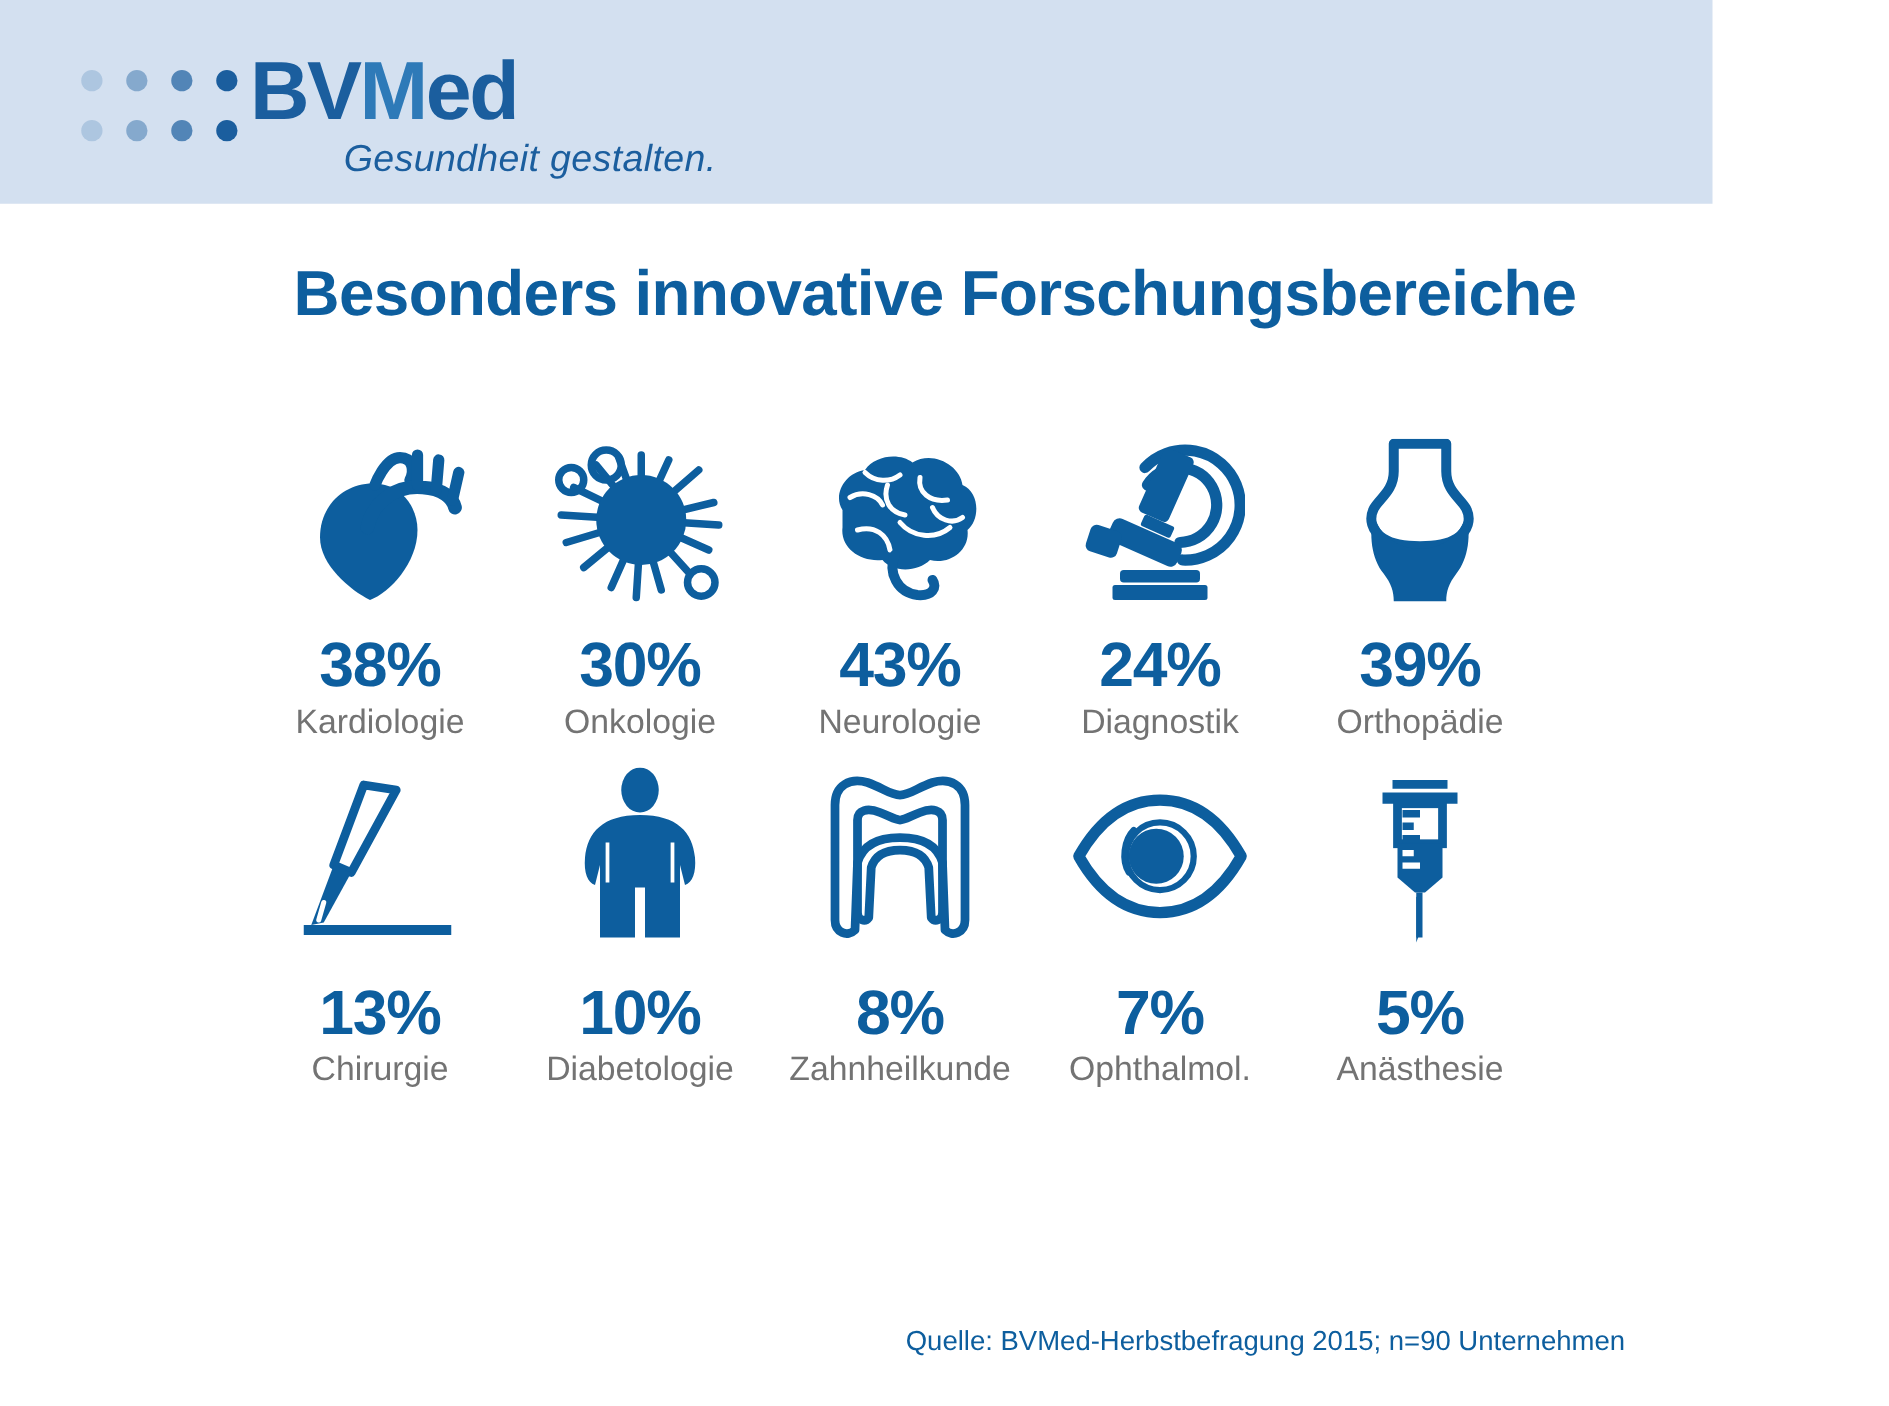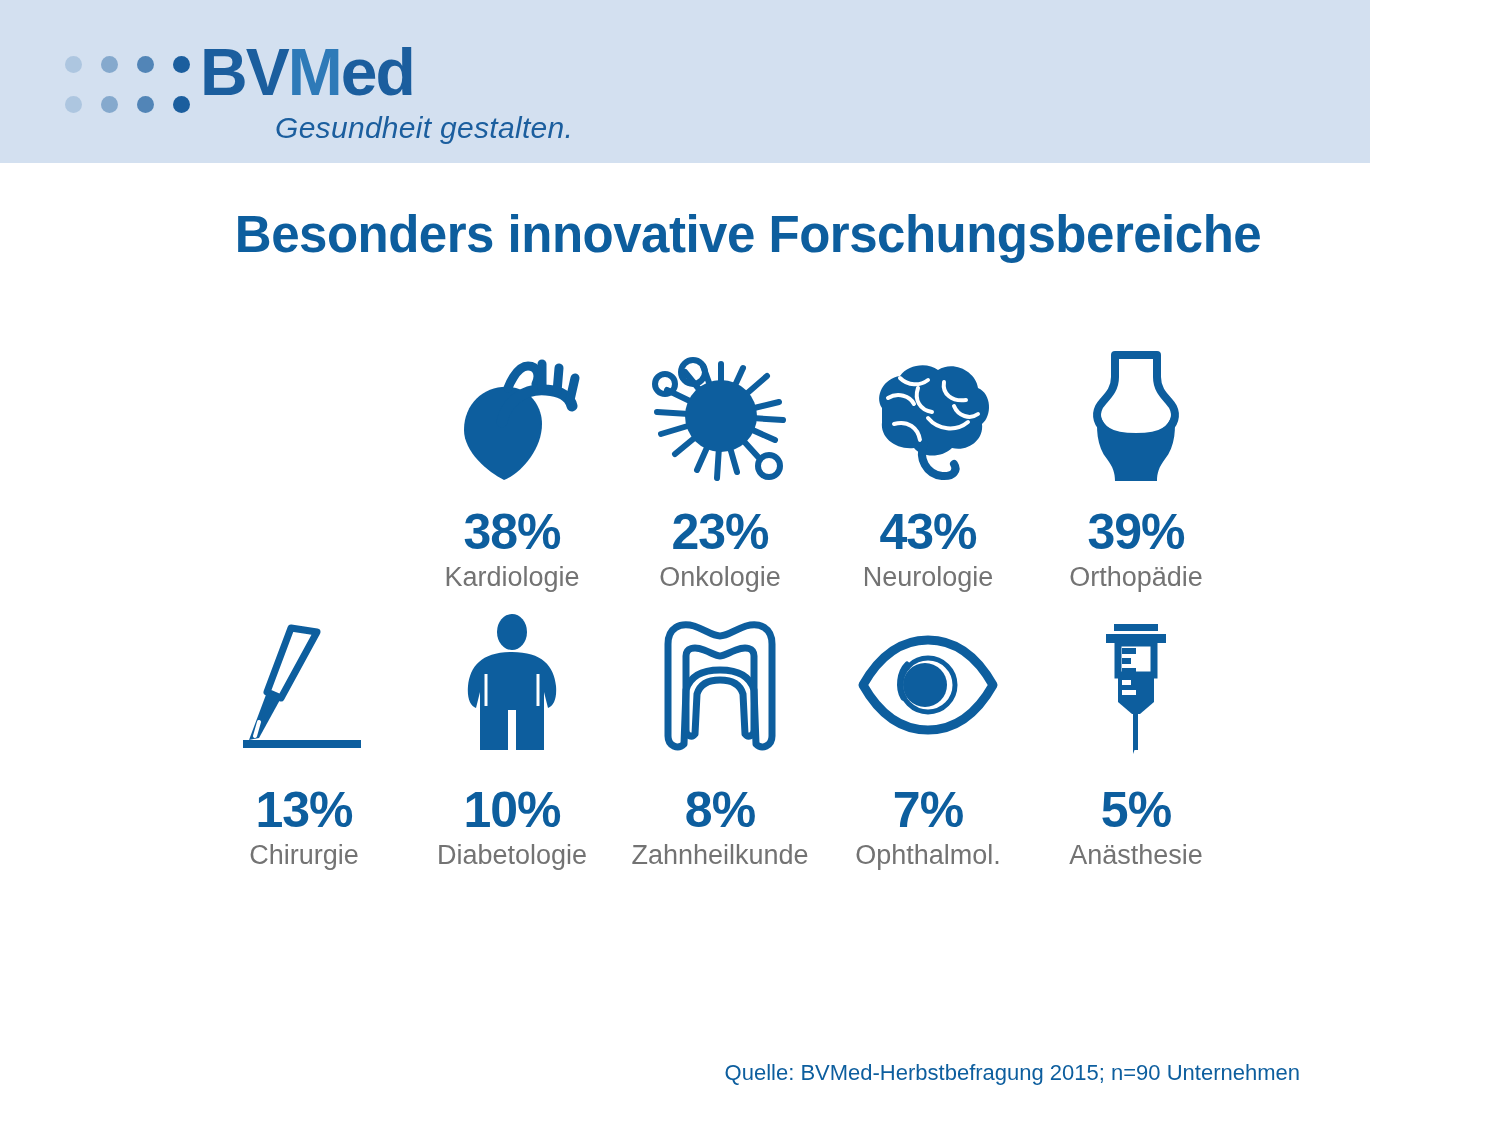--- a/index.html
+++ b/index.html
@@ -216,21 +216,21 @@
             <line x1="74" y1="66" x2="20" y2="40"></line>
             <line x1="74" y1="66" x2="38" y2="22"></line>
             <line x1="74" y1="66" x2="56" y2="16"></line>
           </g>
           <circle cx="74" cy="66" r="36" fill="#0d5e9e"></circle>
           <circle cx="46" cy="22" r="12" stroke="#0d5e9e" stroke-width="6" fill="none"></circle>
           <circle cx="18" cy="34" r="10" stroke="#0d5e9e" stroke-width="6" fill="none"></circle>
           <circle cx="122" cy="116" r="11" stroke="#0d5e9e" stroke-width="6" fill="none"></circle>
         </svg>
       </div>
-      <div class="stat-value">23%</div>
+      <div class="stat-value">30%</div>
       <div class="stat-label">Onkologie</div>
     </div>
 
     <div class="stat-item">
       <div class="stat-icon">
         <svg width="140" height="132" viewBox="0 0 140 132" fill="none">
           <path d="M24 56 C16 44 26 26 42 24 C50 12 70 10 80 18 C96 8 118 20 120 36
                    C134 42 134 64 124 72 C126 88 110 100 94 96 C84 106 64 106 56 96
                    C38 98 22 86 24 70 Z" fill="#0d5e9e"></path>
           <g stroke="#ffffff" stroke-width="4" fill="none" stroke-linecap="round">
@@ -242,20 +242,36 @@
             <path d="M70 66 C80 78 98 80 110 70"></path>
             <path d="M96 54 C100 64 112 68 120 62"></path>
           </g>
           <path d="M66 92 C60 106 68 122 84 124 C96 125 100 118 96 112" stroke="#0d5e9e" stroke-width="8" fill="none" stroke-linecap="round"></path>
         </svg>
       </div>
       <div class="stat-value">43%</div>
       <div class="stat-label">Neurologie</div>
     </div>
 
+    <div class="stat-item">
+      <div class="stat-icon">
+        <svg width="136" height="132" viewBox="0 0 136 132" fill="none">
+          <path d="M86 96 A44 44 0 1 0 56 22" stroke="#0d5e9e" stroke-width="9" fill="none" stroke-linecap="round"></path>
+          <path d="M84 82 A30 30 0 1 0 58 36" stroke="#0d5e9e" stroke-width="9" fill="none" stroke-linecap="round"></path>
+          <rect x="60" y="8" width="26" height="56" rx="4" transform="rotate(24 73 36)" fill="#0d5e9e"></rect>
+          <rect x="53" y="64" width="26" height="10" rx="2" transform="rotate(24 66 69)" fill="#0d5e9e"></rect>
+          <rect x="26" y="72" width="60" height="20" rx="6" transform="rotate(24 56 82)" fill="#0d5e9e"></rect>
+          <rect x="10" y="70" width="26" height="22" rx="5" transform="rotate(18 23 81)" fill="#0d5e9e"></rect>
+          <rect x="30" y="116" width="76" height="12" rx="2" fill="#0d5e9e"></rect>
+          <rect x="36" y="104" width="64" height="10" rx="3" fill="#0d5e9e"></rect>
+        </svg>
+      </div>
+      <div class="stat-value">24%</div>
+      <div class="stat-label">Diagnostik</div>
+    </div>
 
     <div class="stat-item">
       <div class="stat-icon">
         <svg width="126" height="134" viewBox="0 0 126 134" fill="none">
           <path d="M42 4 L84 4 L84 26 C84 42 96 48 100 56 C104 64 102 74 92 80
                    C80 88 46 88 34 80 C24 74 22 64 26 56 C30 48 42 42 42 26 Z" stroke="#0d5e9e" stroke-width="8" fill="none" stroke-linejoin="round"></path>
           <path d="M26 60 C22 76 24 96 34 108 C40 116 42 122 42 130 L84 130
                    C84 122 86 116 92 108 C102 96 104 76 100 60
                    C96 78 80 88 63 88 C46 88 30 78 26 60 Z" fill="#0d5e9e"></path>
         </svg>

